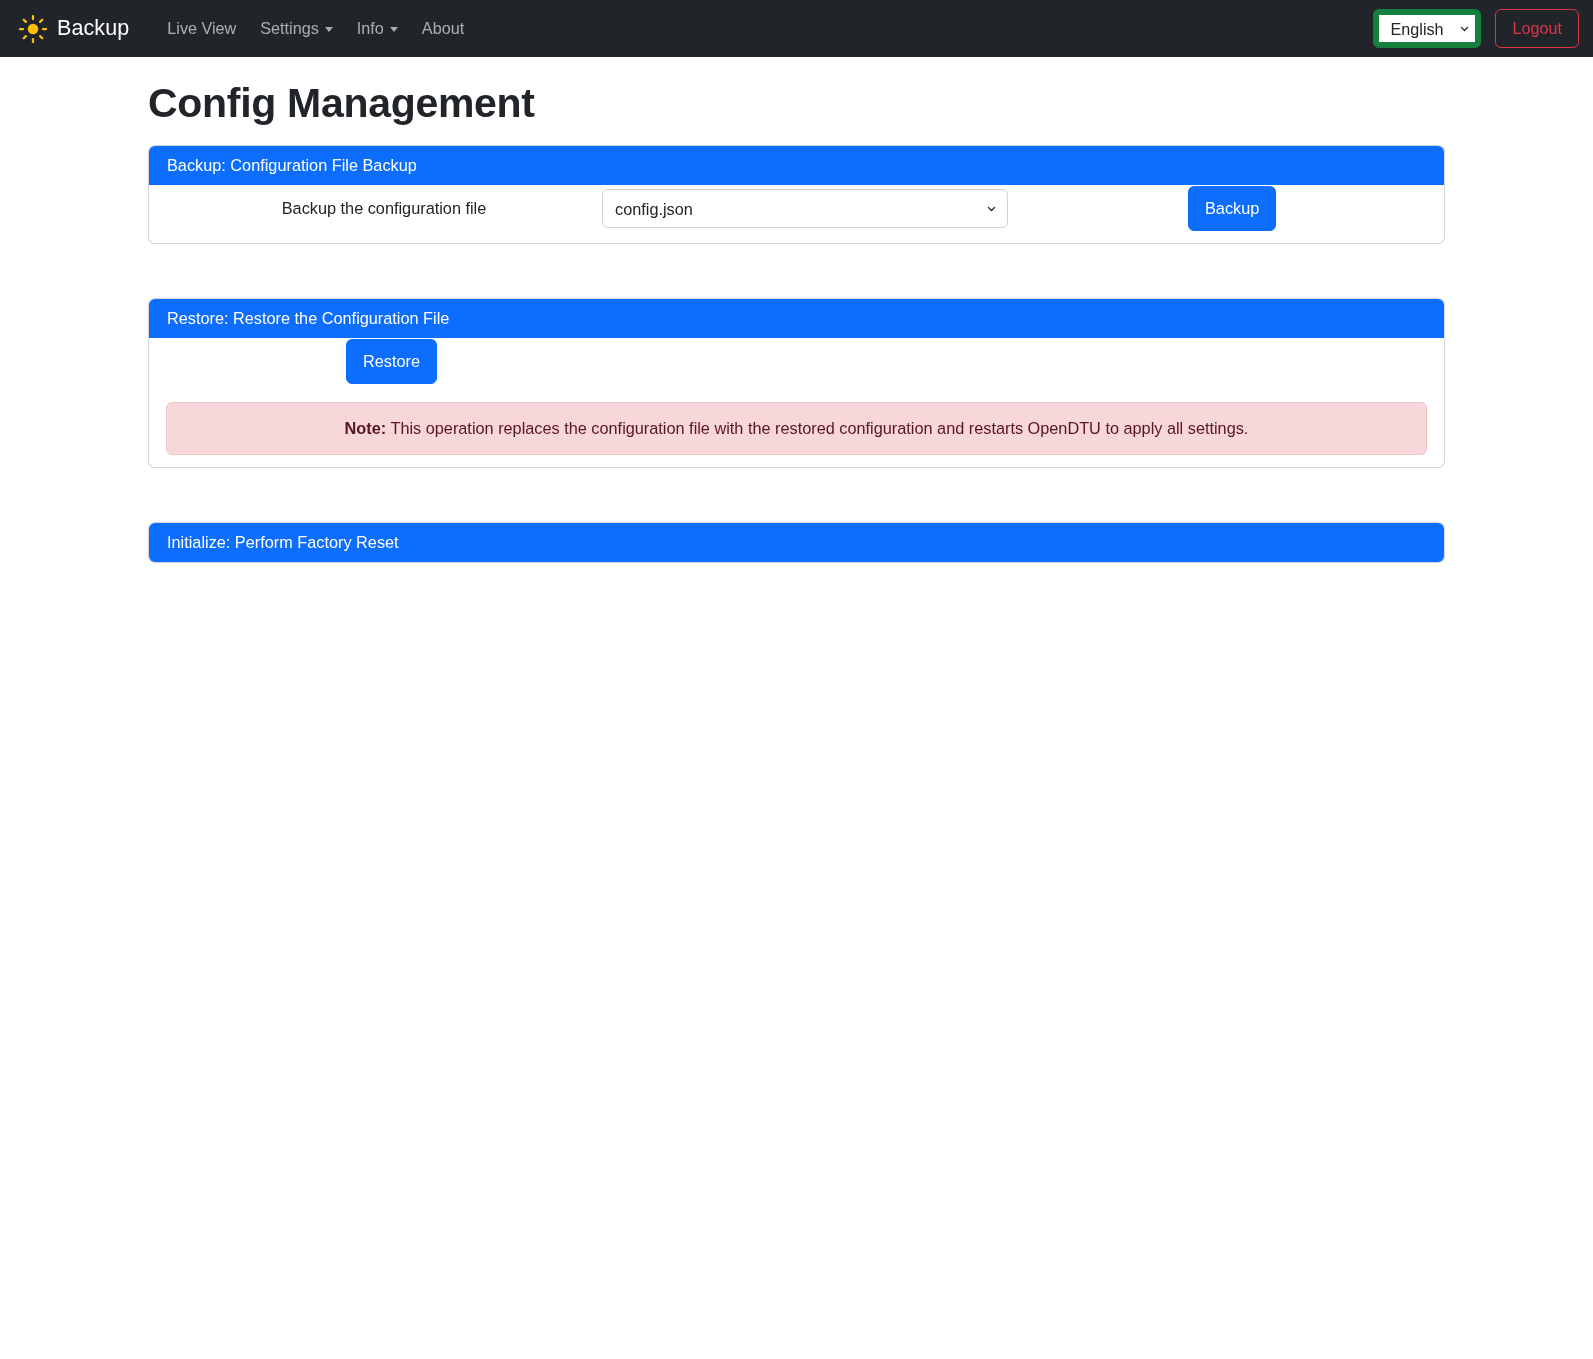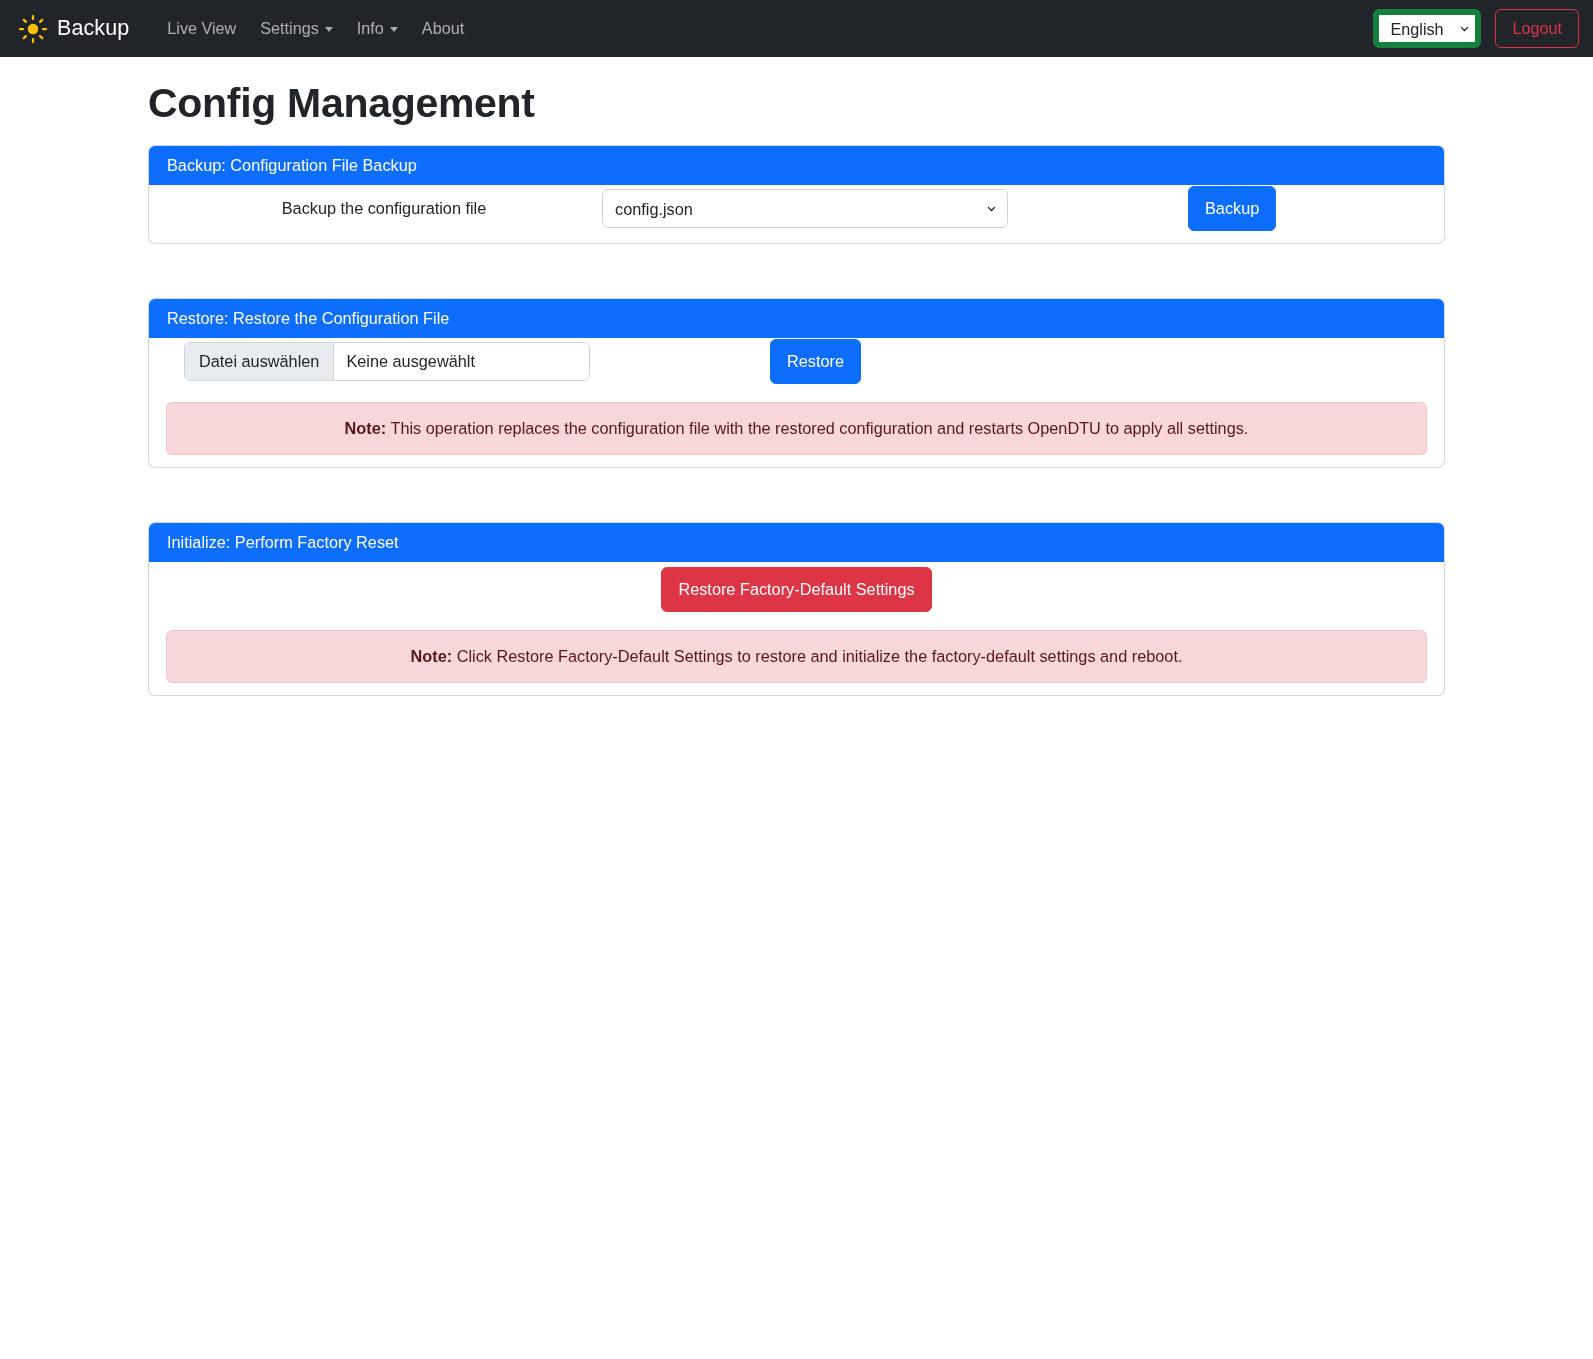--- a/index.html
+++ b/index.html
@@ -292,42 +292,29 @@
         <button class="btn btn-primary">Backup</button>
       </div>
     </div>
   </section>
 
   <section class="card">
     <div class="card-header">Restore: Restore the Configuration File</div>
     <div class="card-body">
       <div class="row-inline">
 
-        <div class="file-group">
-          <span class="file-btn">Datei auswählen</span>
-          <span class="file-name">Keine ausgewählt</span>
-        </div>
 
         <span class="spacer-restore"></span>
         <button class="btn btn-primary">Restore</button>
       </div>
 
       <div class="note">
         <b>Note:</b>
         <span> This operation replaces the configuration file with the restored configuration and restarts OpenDTU to apply all settings.</span>
       </div>
     </div>
   </section>
 
   <section class="card">
     <div class="card-header">Initialize: Perform Factory Reset</div>
-    <div class="card-body">
-      <div class="center-row">
-        <button class="btn btn-danger">Restore Factory-Default Settings</button>
-      </div>
-      <div class="note">
-        <b>Note:</b>
-        <span> Click Restore Factory-Default Settings to restore and initialize the factory-default settings and reboot.</span>
-      </div>
-    </div>
   </section>
 
 </div>
 
 </body></html>

